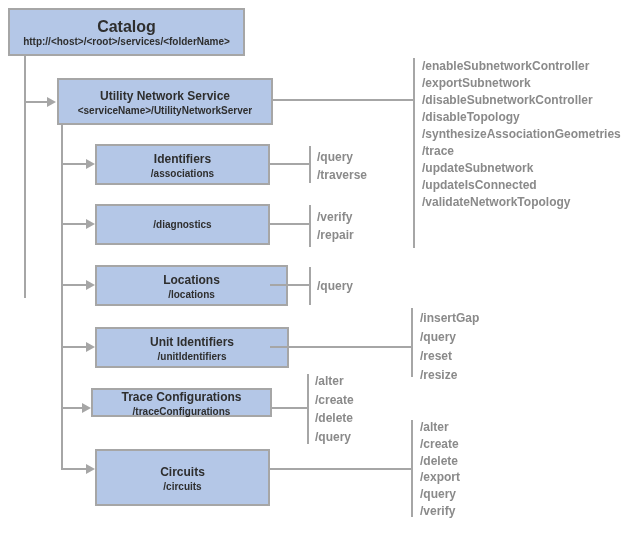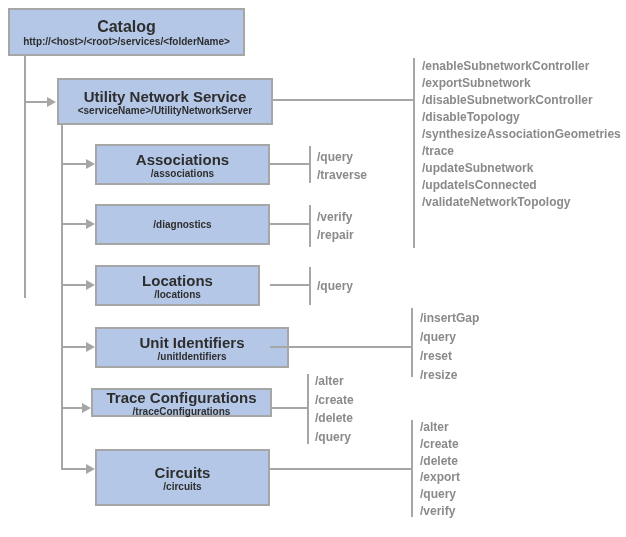--- a/index.html
+++ b/index.html
@@ -14,21 +14,21 @@
     position:relative;width:626px;height:537px;background:#ffffff;overflow:hidden;
     font-family:"Liberation Sans","DejaVu Sans",sans-serif;
   }
   .box{
     position:absolute;box-sizing:border-box;
     background:var(--box-fill);
     border:2px solid var(--box-border);
     display:flex;flex-direction:column;align-items:center;justify-content:center;
     text-align:center;
   }
-  .box-title{color:var(--title-text);font-size:15px;font-weight:600;line-height:17px;white-space:nowrap;}
+  .box-title{color:var(--title-text);font-size:12px;font-weight:600;line-height:17px;white-space:nowrap;}
   .box-title.big{font-size:16px;line-height:18px;}
   .box-sub{color:var(--title-text);font-size:10px;font-weight:600;line-height:11px;white-space:nowrap;}
   .v-line{position:absolute;width:2px;background:var(--line);}
   .h-line{position:absolute;height:2px;background:var(--line);}
   .arrow-right{
     position:absolute;width:0;height:0;
     border-top:5px solid transparent;border-bottom:5px solid transparent;
     border-left:9px solid var(--line);
   }
   .ops{position:absolute;color:var(--op-text);font-size:12px;white-space:nowrap;font-weight:bold;}
@@ -65,21 +65,21 @@
       <div class="op">/updateSubnetwork</div>
       <div class="op">/updateIsConnected</div>
       <div class="op">/validateNetworkTopology</div>
     </div>
 
   <div class="v-line" style="left:61px;top:125px;height:345px"></div>
 
   <div class="h-line" style="left:62px;top:163px;width:25px"></div>
   <div class="arrow-right" style="left:86px;top:159px"></div>
   <div class="box" style="left:95px;top:144px;width:175px;height:41px">
-    <div class="box-title">Associations</div>
+    <div class="box-title">Identifiers</div>
     <div class="box-sub">/associations</div>
   </div>
   <div class="h-line" style="left:270px;top:163px;width:39px"></div>
   <div class="v-line" style="left:309px;top:146px;height:37px"></div>
   <div class="ops" style="left:317px;top:148px;line-height:18px">
       <div class="op">/query</div>
       <div class="op">/traverse</div>
     </div>
 
   <div class="h-line" style="left:62px;top:223px;width:25px"></div>
@@ -89,21 +89,21 @@
   </div>
   <div class="h-line" style="left:270px;top:223px;width:39px"></div>
   <div class="v-line" style="left:309px;top:205px;height:42px"></div>
   <div class="ops" style="left:317px;top:208px;line-height:18px">
       <div class="op">/verify</div>
       <div class="op">/repair</div>
     </div>
 
   <div class="h-line" style="left:62px;top:284px;width:25px"></div>
   <div class="arrow-right" style="left:86px;top:280px"></div>
-  <div class="box" style="left:95px;top:265px;width:165px;height:41px">
+  <div class="box" style="left:95px;top:265px;width:193px;height:41px">
     <div class="box-title">Locations</div>
     <div class="box-sub">/locations</div>
   </div>
   <div class="h-line" style="left:270px;top:284px;width:39px"></div>
   <div class="v-line" style="left:309px;top:267px;height:38px"></div>
   <div class="ops" style="left:317px;top:277px;line-height:18px">
       <div class="op">/query</div>
     </div>
 
   <div class="h-line" style="left:62px;top:346px;width:25px"></div>

